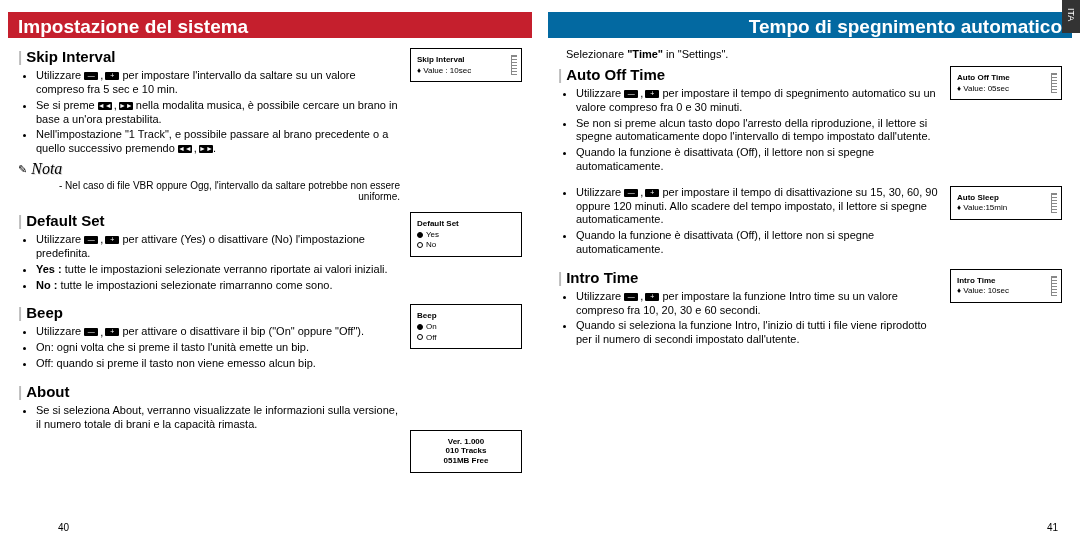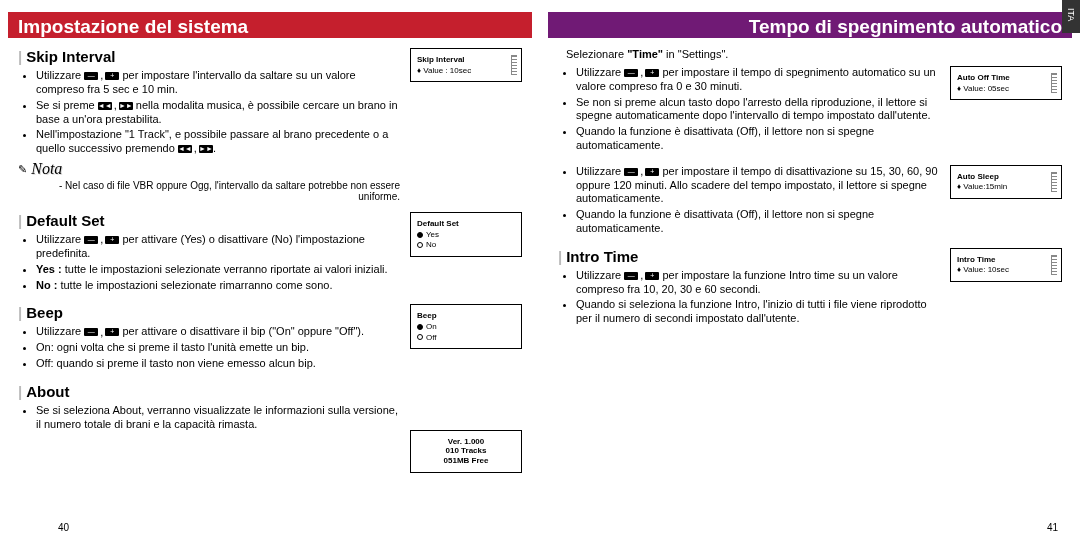--- a/index.html
+++ b/index.html
@@ -3,21 +3,21 @@
 <meta charset="utf-8">
 <style>
   * { margin: 0; padding: 0; box-sizing: border-box; }
   body { font-family: Arial, Helvetica, sans-serif; font-size: 11px; color: #000; background: #fff; width: 1080px; height: 539px; position: relative; padding: 12px 18px 8px 18px; }
   .page-pair { display: flex; gap: 36px; height: 100%; position: relative; }
   .page { flex: 1 1 50%; position: relative; }
   .tab { position: absolute; top: -16px; right: -18px; background: #333; color: #fff; writing-mode: vertical-rl; text-orientation: mixed; font-size: 9px; padding: 12px 4px; }
   .header { margin-left: -10px; margin-right: -10px; }
   .header .stripe { height: 26px; display: flex; align-items: flex-end; padding: 0 10px; font-size: 19px; font-weight: bold; }
   .header.left .stripe { background: #c51f2d; color: #fff; }
-  .header.right .stripe { background: #701a75; color: #fff; justify-content: flex-end; }
+  .header.right .stripe { background: #0369a1; color: #fff; justify-content: flex-end; }
   .col { margin-top: 10px; }
   .sec { margin-bottom: 10px; display: flex; gap: 10px; align-items: flex-start; }
   .sec-body { flex: 1 1 auto; }
   .sec-title { font-size: 15px; font-weight: bold; margin-bottom: 4px; }
   .pipe { font-size: 15px; font-weight: bold; color: #bbb; margin-right: 4px; }
   ul.bullets { list-style: disc; padding-left: 18px; }
   ul.bullets li { margin-bottom: 2px; line-height: 1.25; }
   .inline-icons { display: inline-flex; align-items: center; gap: 2px; vertical-align: middle; }
   .btn-icon { display: inline-block; width: 14px; height: 8px; background: #000; color: #fff; font-size: 7px; line-height: 8px; text-align: center; vertical-align: middle; border-radius: 1px; }
   .note-row { display: flex; align-items: center; gap: 4px; margin-top: 4px; margin-bottom: 2px; }
@@ -135,20 +135,21 @@
       <div class="stripe">
           <span>Tempo di spegnimento automatico</span>
         </div>
     </div>
 
     <div class="col">
       <div class="intro-line"><span>Selezionare </span><span class="bold">"Time"</span><span> in "Settings".</span></div>
 
       <div class="sec">
         <div class="sec-body">
+          <div class="sec-title"><span class="pipe">|</span><span>Auto Off Time</span></div>
           <ul class="bullets">
             <li><span>Utilizzare </span><span class="inline-icons"><span class="btn-icon">—</span>,<span class="btn-icon">+</span></span><span> per impostare il tempo di spegnimento automatico su un valore compreso fra 0 e 30 minuti.</span></li>
             <li>Se non si preme alcun tasto dopo l'arresto della riproduzione, il lettore si spegne automaticamente dopo l'intervallo di tempo impostato dall'utente.</li>
             <li>Quando la funzione è disattivata (Off), il lettore non si spegne automaticamente.</li>
           </ul>
         </div>
         <div class="lcd-wrap">
             <div class="lcd">
           <div>Auto Off Time</div>
           <div class="line2">♦ <span>Value: 05sec</span></div>

